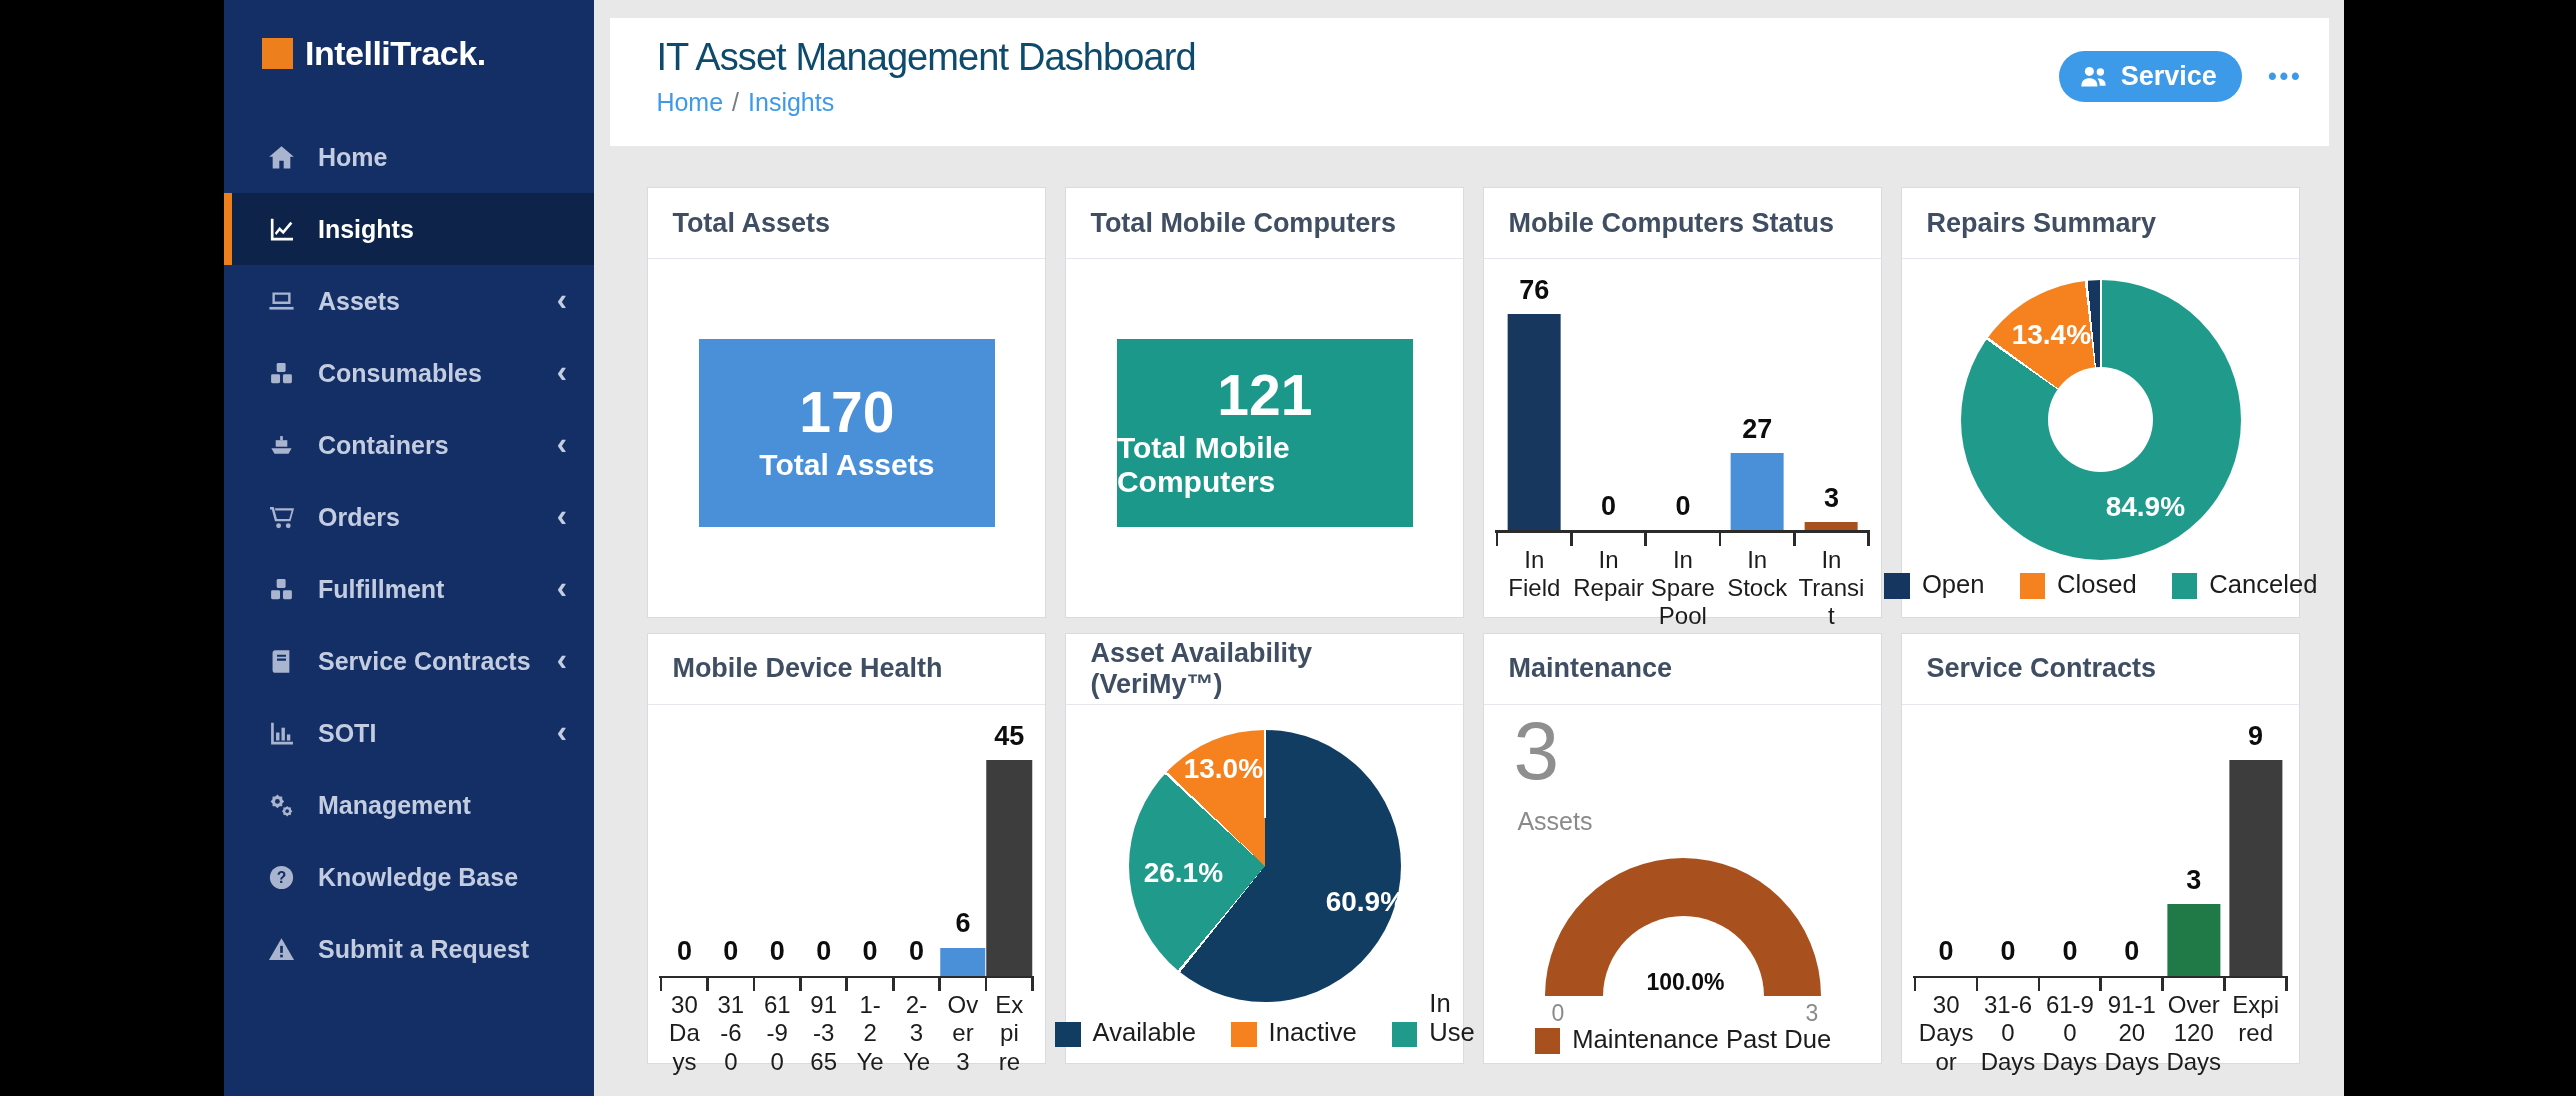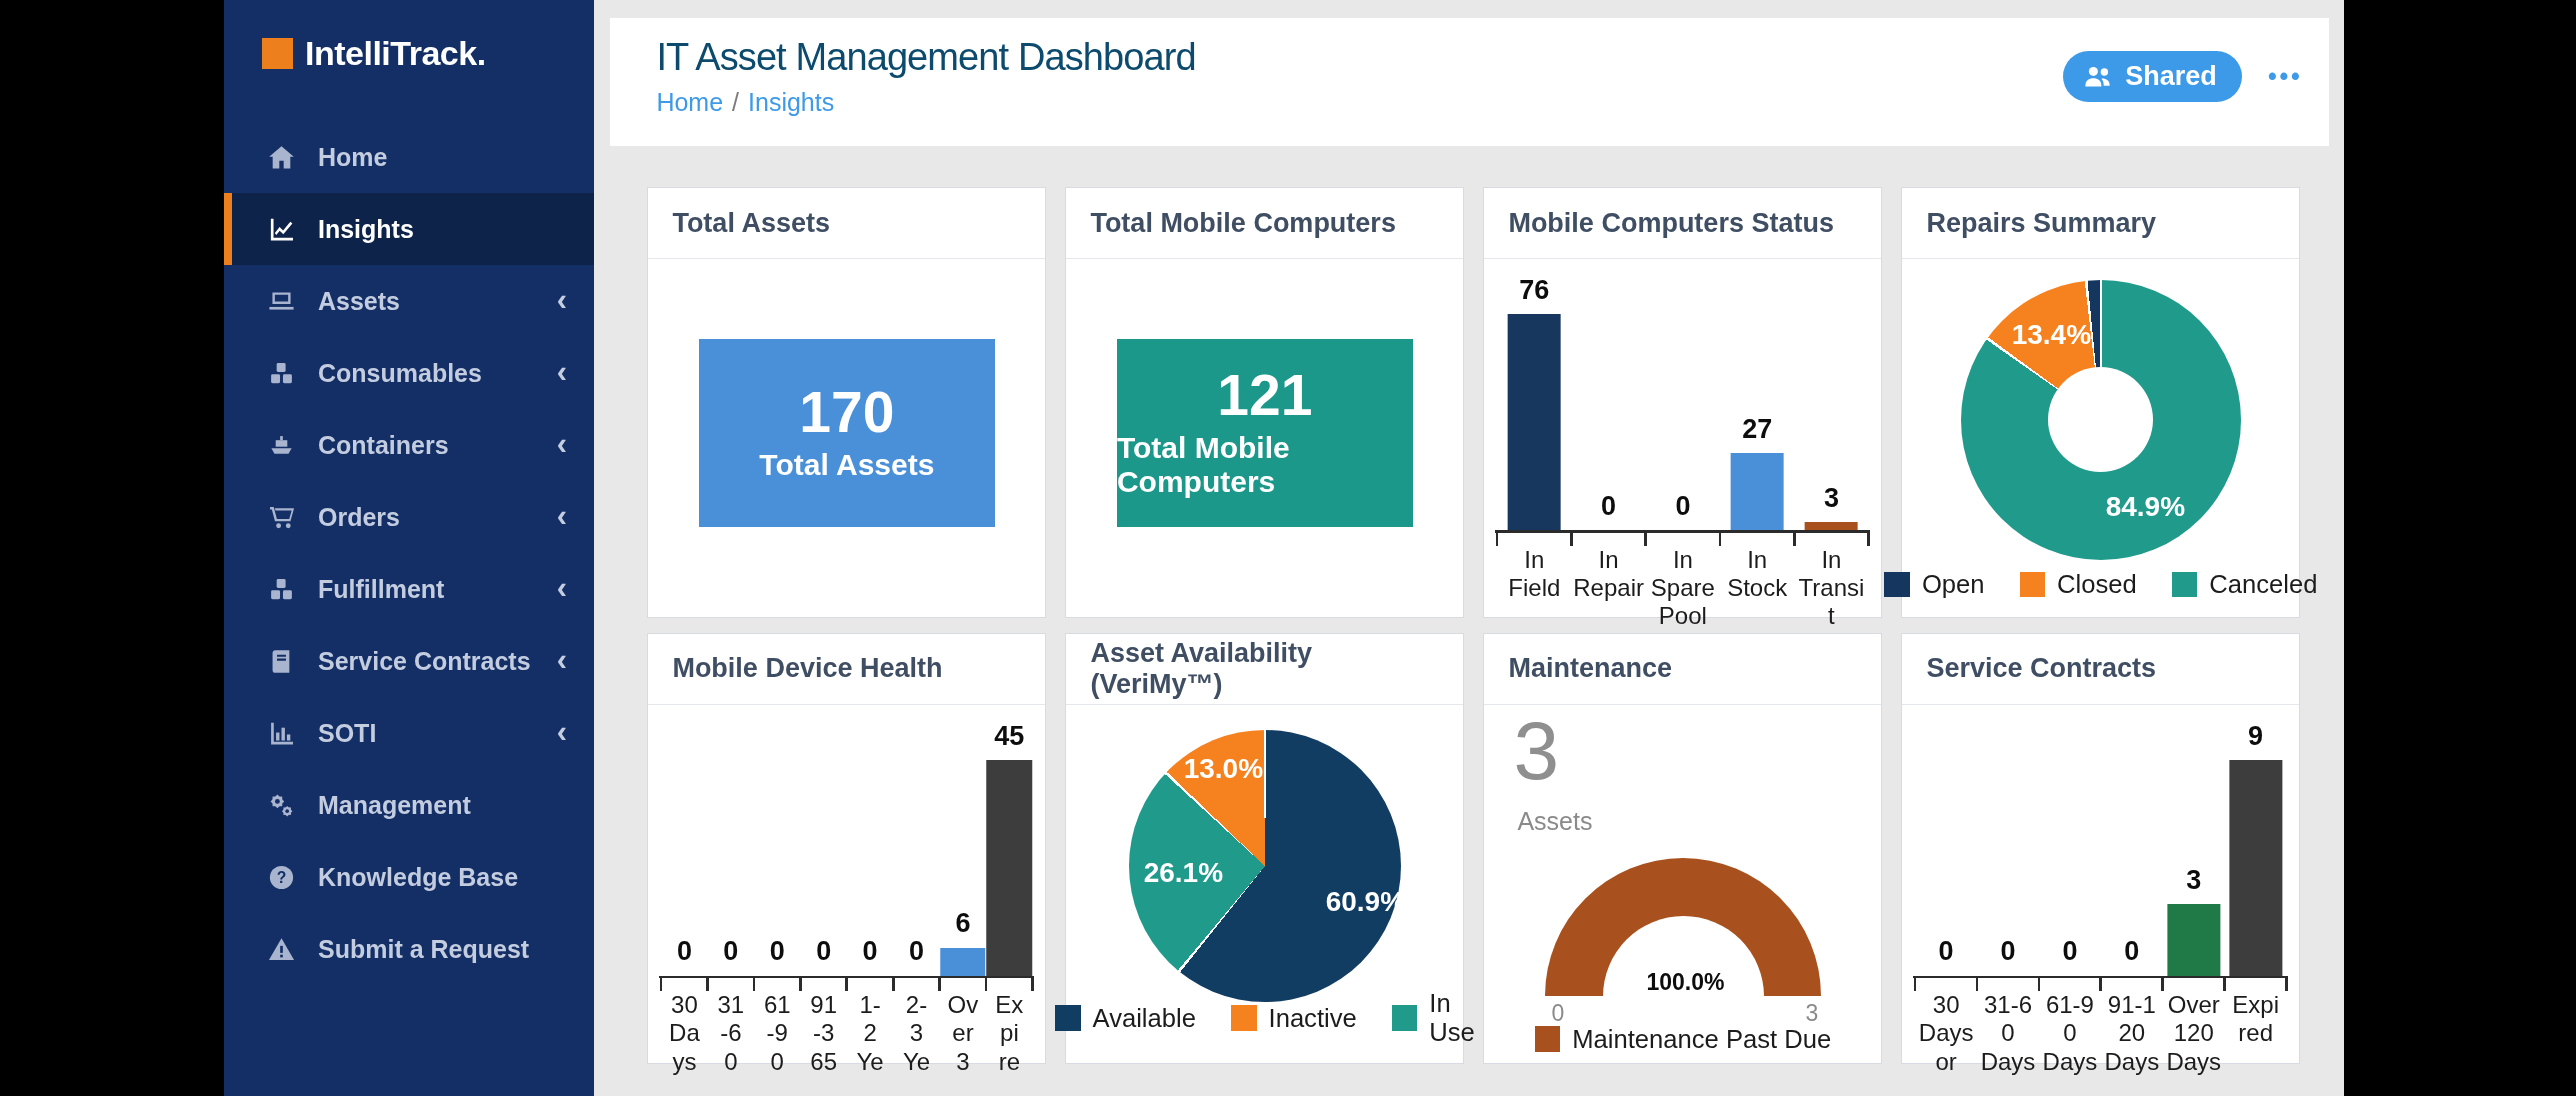--- a/index.html
+++ b/index.html
@@ -55,21 +55,21 @@
   .slot { position:absolute; bottom:0; height:100%; }
   .bar { position:absolute; bottom:0; left:50%; transform:translateX(-50%); }
   .val { position:absolute; width:100%; text-align:center; font-size:27px; font-weight:700; color:#0d0d0d; }
   .cat { position:absolute; top:calc(100% + 15.5px); width:116%; left:-8%; text-align:center;
          font-size:24px; line-height:1.18; color:#1c1c1c; }
 
   
   .pie { position:absolute; border-radius:50%; cursor:pointer; }
   .slice-label { position:absolute; transform:translate(-50%,-50%); font-size:28px; font-weight:700; color:#fff; white-space:nowrap; }
   .legend { position:absolute; left:0; right:0; display:flex; justify-content:center; gap:35px; }
-  .legend-item { display:flex; align-items:center; gap:12px; cursor:pointer; }
+  .legend-item { display:flex; align-items:flex-end; gap:12px; cursor:pointer; }
   .legend-item .sq { width:25.6px; height:25.6px; flex:none; }
   .legend-item .lt { font-size:25.6px; color:#1c1c1c; }
 
   
   .gauge-big-num { position:absolute; left:29px; top:5.5px; font-size:82px; font-weight:300; color:#8f8f8f; line-height:1; }
   .gauge-sub { position:absolute; left:33px; top:102px; font-size:25px; color:#8a8a8a; }
   .gauge-wrap { position:absolute; left:61px; top:153px; width:276px; height:138px; overflow:hidden; }
   .gauge-ring { position:absolute; left:0; top:0; width:276px; height:276px; border-radius:50%; }
   .gauge-hole { position:absolute; left:58px; top:58px; width:161px; height:161px; border-radius:50%; background:#fff; }
   .gauge-pct { position:absolute; left:4px; right:0; bottom:0; text-align:center; font-size:23px; font-weight:700; color:#0d0d0d; }
@@ -226,21 +226,21 @@
         <a>Home</a><span class="crumb-sep">/</span><a>Insights</a>
       </div>
       <div class="topbar-right">
         <div class="shared-pill">
           <svg viewBox="0 0 24 24">
               <circle cx="9" cy="8.3" r="3.3"></circle>
               <path d="M3.2 18.4c0-3.2 2.6-5.1 5.8-5.1s5.8 1.9 5.8 5.1v.9H3.2z"></path>
               <circle cx="17" cy="8.7" r="2.7"></circle>
               <path d="M15.6 13.5c2.9 0 5.2 1.7 5.2 4.5v.8h-4.3v-.4c0-1.9-.6-3.5-1.7-4.7z"></path>
             </svg>
-          <span>Shared</span>
+          <span>Service</span>
         </div>
         <span class="ellipsis">•••</span>
       </div>
     </div>
 
     <div class="grid">
       <section class="card">
         <div class="card-header">
             <span class="card-title">Total Assets</span>
           </div>

